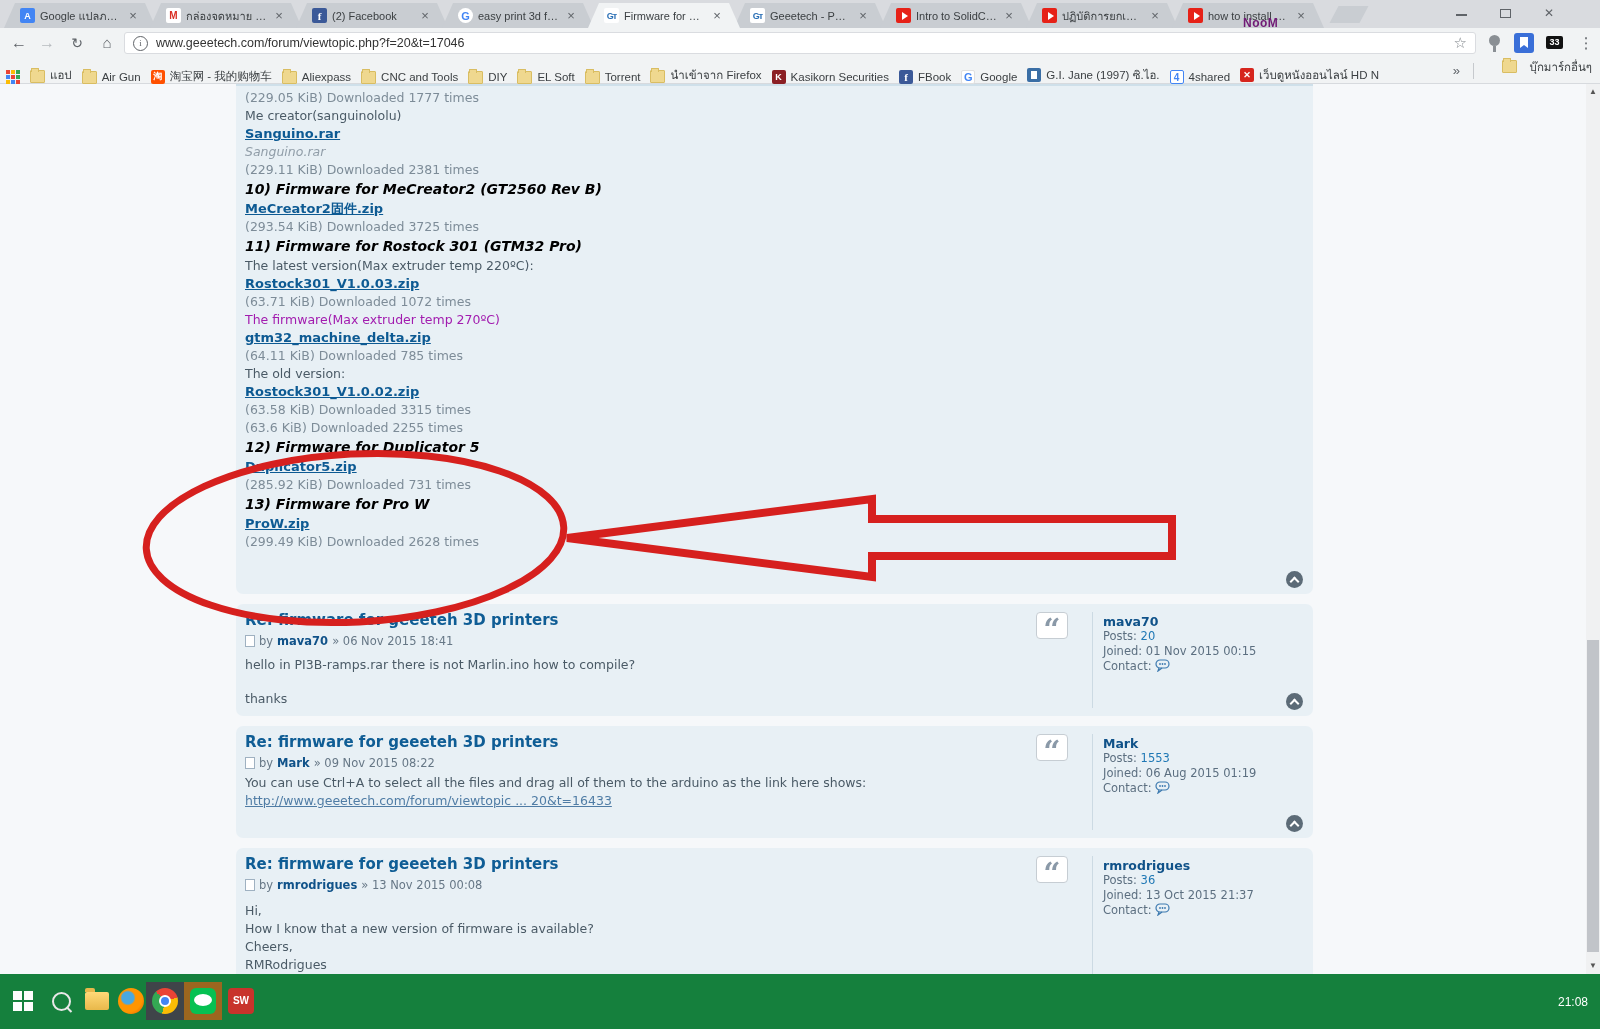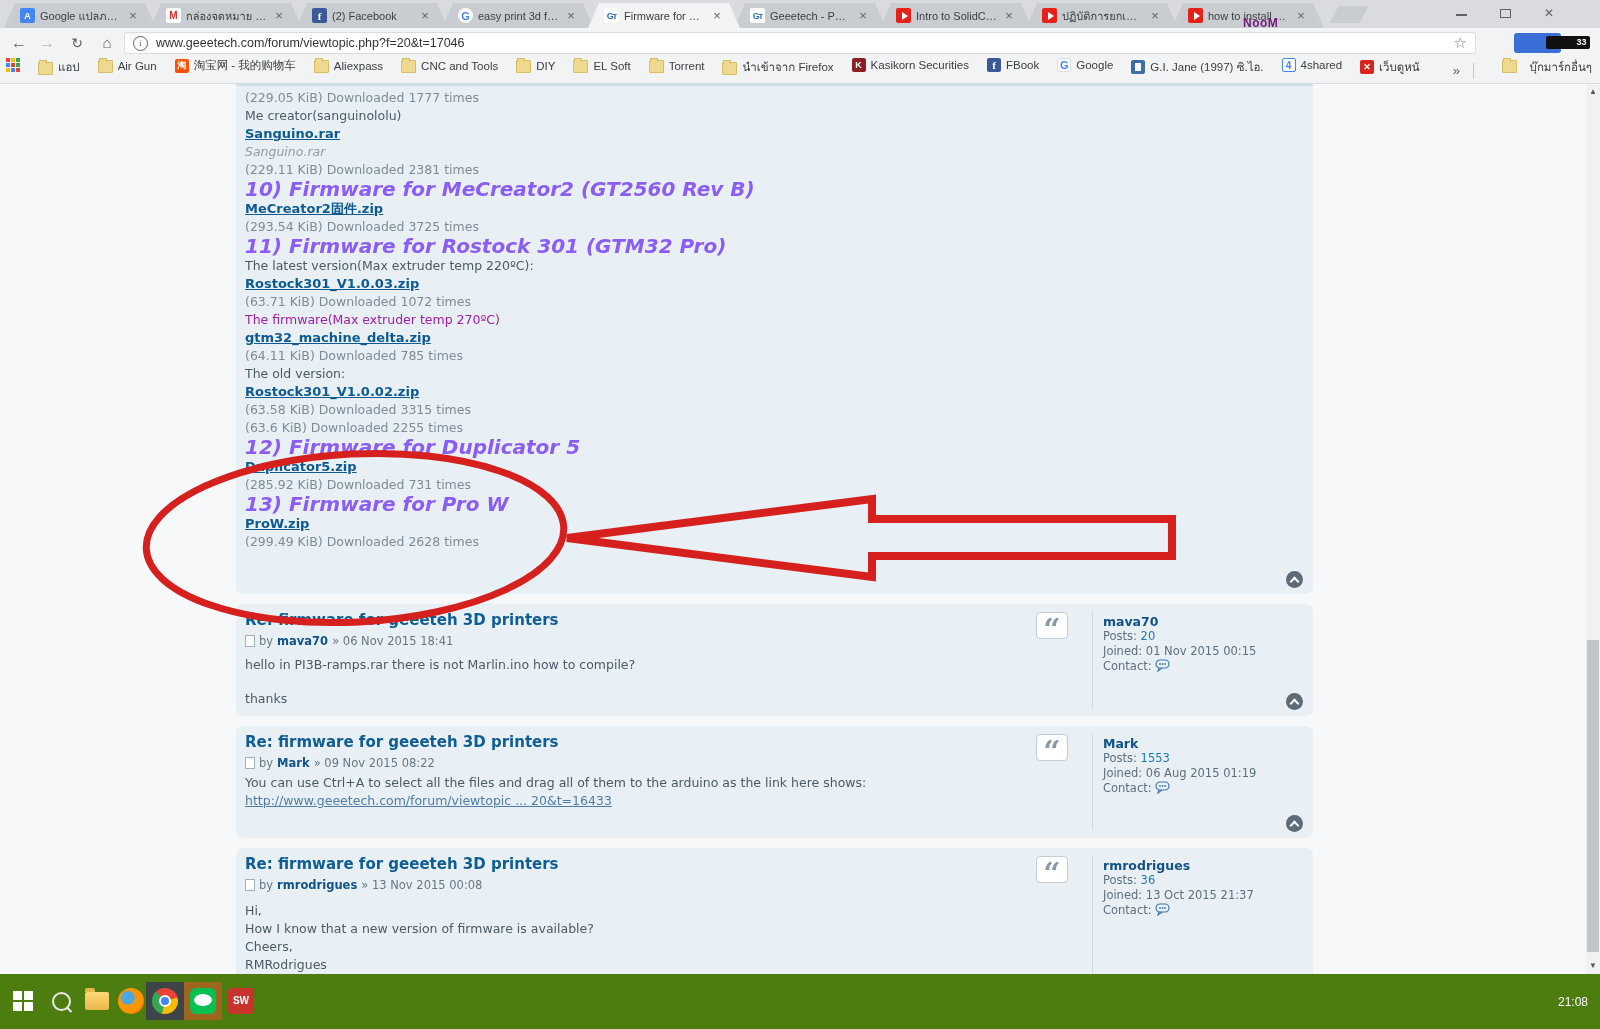--- a/index.html
+++ b/index.html
@@ -48,38 +48,38 @@
     font-size:16px;color:#5f6368;cursor:pointer;}
   #nav-back{left:6px;} #nav-fwd{left:34px;color:#b6babe;} #nav-reload{left:64px;font-size:14px;}
   #nav-home{left:94px;font-size:15px;}
   #urlbar{position:absolute;top:4px;left:124px;width:1352px;height:22px;background:#fff;
     border:1px solid #dadce0;border-radius:3px;box-sizing:border-box;display:flex;
     align-items:center;padding:0 8px;cursor:text;}
   #info-icon{width:13px;height:13px;border:1.3px solid #5f6368;border-radius:50%;flex:none;
     font-size:9px;line-height:13px;text-align:center;color:#5f6368;font-family:"Liberation Serif",serif;}
   #url-text{font-size:12.5px;color:#333;margin-left:8px;flex:1;white-space:nowrap;overflow:hidden;}
   #star-icon{font-size:15px;color:#80868b;flex:none;}
-  .extbtn{position:absolute;top:3px;width:24px;height:24px;cursor:pointer;padding-left:27px;}
+  .extbtn{position:absolute;top:3px;width:24px;height:24px;cursor:pointer;}
   #ext-pin{left:1482px;}
   #ext-pin::before{content:"";display:block;width:11px;height:11px;background:#8a8f94;
     border-radius:50%;margin:4px auto 0;}
   #ext-pin::after{content:"";display:block;width:3px;height:6px;background:#8a8f94;margin:0 auto;}
   #ext-bookmark{left:1514px;background:#3a6fd8;border-radius:3px;width:20px;height:20px;top:5px;}
   #ext-bookmark::after{content:"";display:block;width:8px;height:11px;background:#fff;margin:4px auto 0;
     clip-path:polygon(0 0,100% 0,100% 100%,50% 72%,0 100%);}
   #ext-badge{left:1546px;top:8px;width:17px;height:13px;background:#111;color:#fff;
     font-size:9px;font-weight:bold;text-align:center;line-height:13px;border-radius:2px;}
   #menu-dots{left:1574px;font-size:15px;color:#5f6368;text-align:center;line-height:24px;}
   #menu-dots::after{content:"⋮";}
 
   
   #bookmarks{position:absolute;top:58px;left:0;width:1600px;height:26px;background:#f1f3f4;
     border-bottom:1px solid #d7dade;box-sizing:border-box;}
   #bm-flow{position:absolute;left:6px;top:0;right:180px;height:26px;display:flex;
-    align-items:flex-start;gap:18px;overflow:hidden;}
+    align-items:flex-end;gap:10px;overflow:hidden;}
   .bm{display:flex;align-items:center;gap:5px;cursor:pointer;flex:none;}
   .bm-l{font-size:11.5px;color:#3c4043;white-space:nowrap;}
   .bi{width:15px;height:13px;flex:none;position:relative;}
   .bi-folder{background:#efd88f;border:1px solid #d9bd62;border-radius:1px;box-sizing:border-box;margin-top:2px;}
   .bi-folder::before{content:"";position:absolute;top:-3px;left:0;width:6px;height:3px;
     background:#efd88f;border:1px solid #d9bd62;border-bottom:none;border-radius:1px 1px 0 0;}
   .bi-sq{display:flex;align-items:center;justify-content:center;font-weight:bold;
     font-size:9px;border-radius:2px;height:14px;width:14px;}
   .bi-taobao{background:#ff5000;color:#fff;}
   .bi-kasikorn{background:#8b1f24;color:#fff;}
@@ -107,21 +107,21 @@
   #viewport{position:absolute;top:84px;left:0;width:1586px;height:890px;background:#f6f8fa;overflow:hidden;}
   .panel{position:absolute;left:236px;width:1077px;background:#e8f0f5;border-radius:7px;}
   #main-post{top:0;height:510px;border-radius:0 0 7px 7px;}
   #attach-edge{position:absolute;top:0;left:0;width:100%;height:2px;background:#cfe0ea;}
   #post-lines{position:absolute;top:5px;left:9px;right:240px;font-family:"DejaVu Sans",sans-serif;}
   .pl{line-height:18px;font-size:12.5px;color:#4a5a66;white-space:nowrap;}
   .l-size{color:#7d8c98;}
   .l-text{color:#4a5a66;}
   .l-red{color:#a21caf;}
   .l-ital{font-style:italic;color:#909da8;}
-  .l-head{font-weight:bold;font-style:italic;font-size:20px;color:#8b5cf6;line-height:21px;}
+  .l-head{font-weight:bold;font-style:italic;font-size:14px;color:#000000;line-height:21px;}
   .l-link{font-weight:bold;font-size:13px;color:#0d5a93;text-decoration:underline;cursor:pointer;}
   .top-btn{position:absolute;right:10px;bottom:6px;width:17px;height:17px;border-radius:50%;
     background:#5c6b77;cursor:pointer;}
   .top-btn::after{content:"";position:absolute;left:5px;top:7px;width:5px;height:5px;
     border-top:2px solid #fff;border-left:2px solid #fff;transform:rotate(45deg);}
 
   
   .reply{font-family:"DejaVu Sans",sans-serif;}
   .r-title{position:absolute;top:7px;left:9px;font-size:15px;font-weight:bold;color:#0f5d95;cursor:pointer;}
   .quote-btn{position:absolute;top:8px;left:800px;width:30px;height:25px;background:#fff;
@@ -146,21 +146,21 @@
   #scrollbar{position:absolute;top:84px;right:0;width:14px;height:890px;background:#f0f1f2;}
   .sb-arrow{position:absolute;left:0;width:14px;height:16px;color:#555;font-size:8px;
     text-align:center;line-height:16px;cursor:pointer;}
   #sb-up{top:0;} #sb-down{bottom:0;}
   #sb-thumb{position:absolute;top:556px;left:1px;width:12px;height:312px;background:#c1c4c9;cursor:pointer;}
 
   
   #annotation{position:absolute;top:0;left:0;width:1600px;height:1029px;pointer-events:none;z-index:50;}
 
   
-  #taskbar{position:absolute;left:0;bottom:0;width:1600px;height:55px;background:#4d7c0f;z-index:60;}
+  #taskbar{position:absolute;left:0;bottom:0;width:1600px;height:55px;background:#15803d;z-index:60;}
   .tb-btn{position:absolute;top:8px;width:38px;height:38px;display:flex;align-items:center;
     justify-content:center;cursor:pointer;}
   #tb-start{left:4px;}
   .win-logo{display:grid;grid-template-columns:9px 9px;grid-template-rows:9px 9px;gap:2px;}
   .win-logo i{background:#fdfdfd;display:block;}
   #tb-search{left:42px;}
   .search-ring{width:15px;height:15px;border:2px solid #e8e8e8;border-radius:50%;position:relative;}
   .search-ring::after{content:"";position:absolute;width:2px;height:7px;background:#e8e8e8;
     transform:rotate(-45deg);left:14px;top:12px;}
   #tb-explorer{left:78px;}

